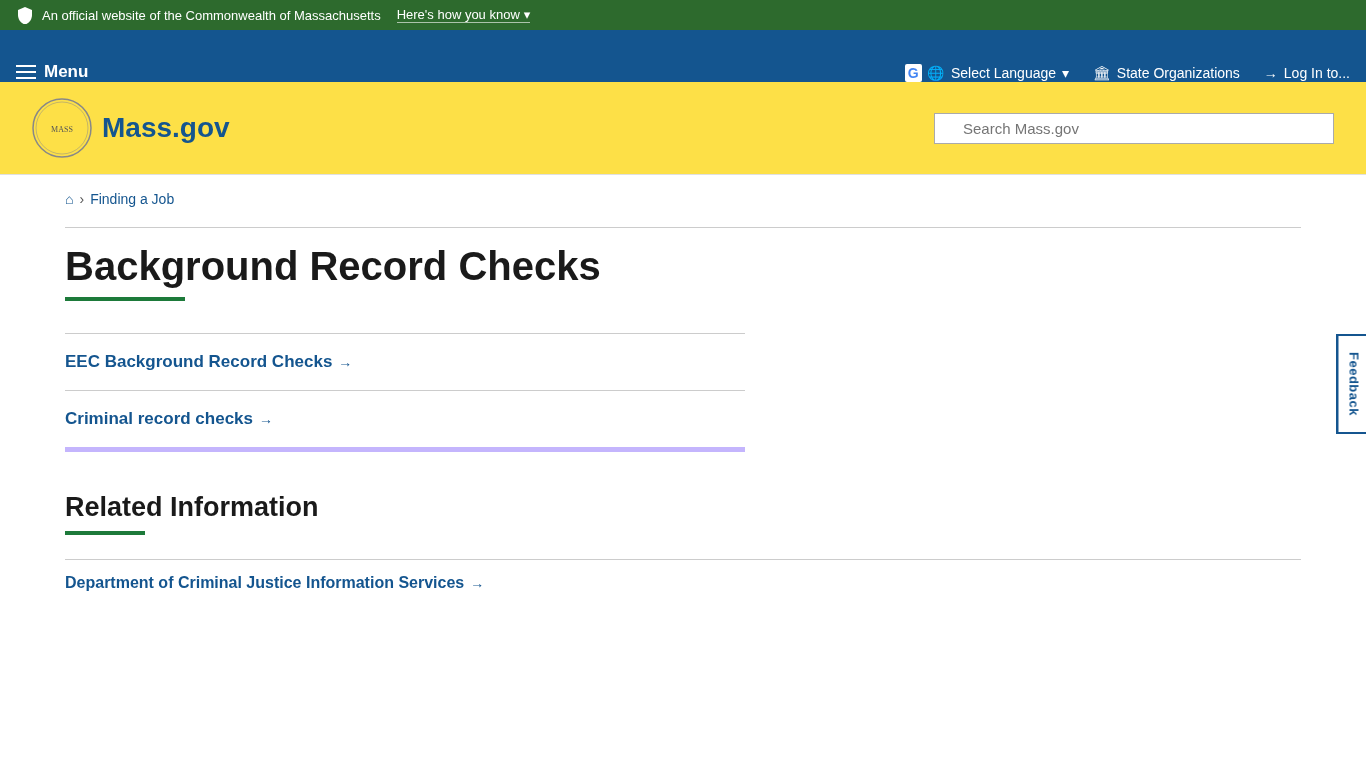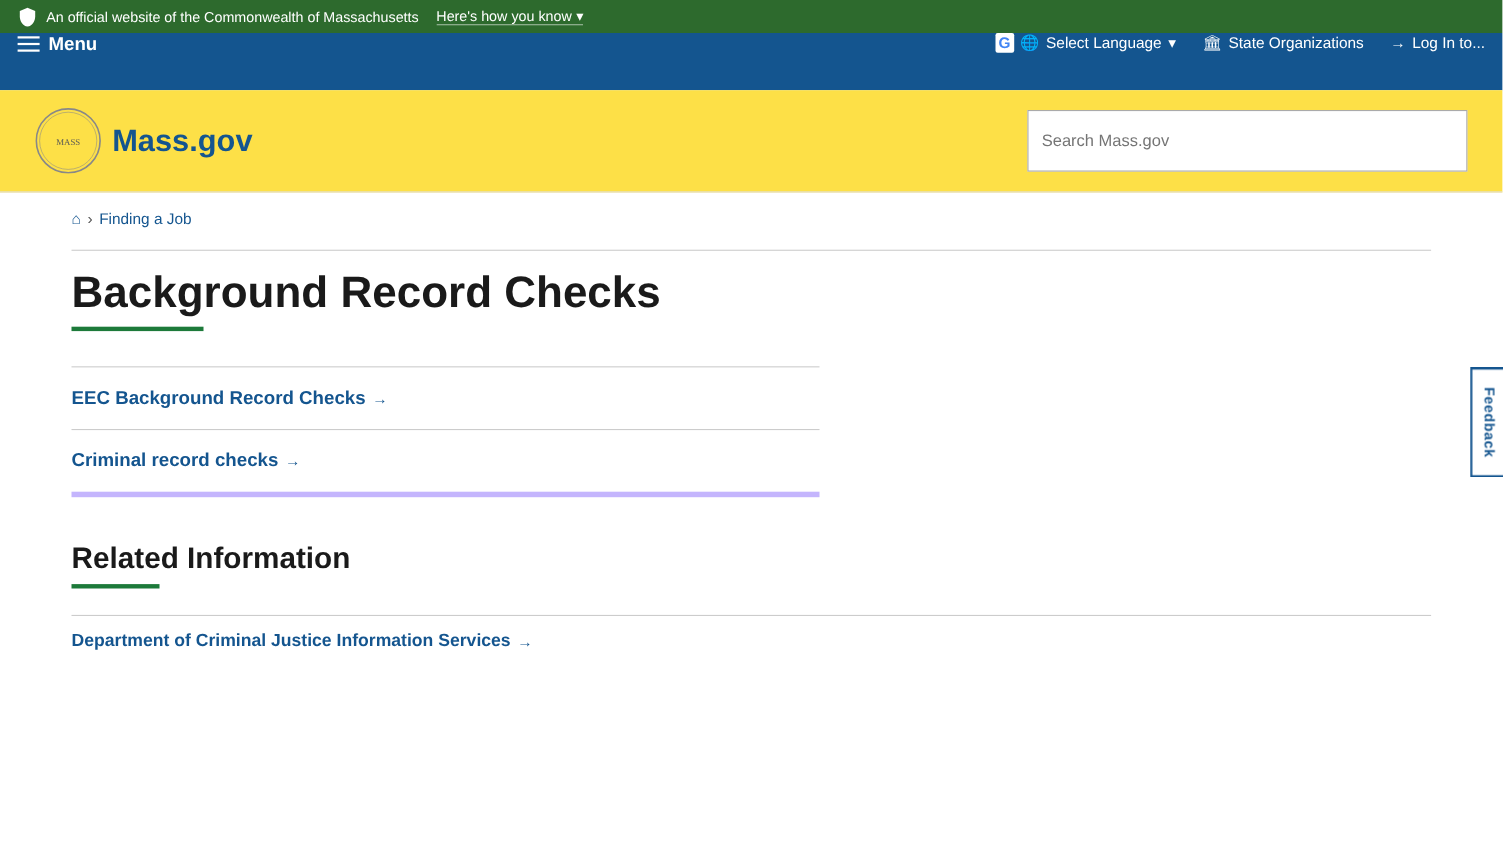--- a/index.html
+++ b/index.html
@@ -28,21 +28,21 @@
       cursor: pointer;
       border-bottom: 1px solid rgba(255,255,255,0.6);
       font-weight: 500;
     }
 
     
     .nav-bar {
       background-color: #14558f;
       color: #fff;
       display: flex;
-      align-items: flex-start;
+      align-items: flex-end;
       padding: 0 16px;
       height: 52px;
     }
     .nav-menu-btn {
       display: flex;
       align-items: center;
       gap: 8px;
       font-weight: 700;
       font-size: 17px;
       cursor: pointer;
@@ -110,23 +110,23 @@
       color: #14558f;
       text-decoration: none;
     }
     .search-area {
       margin-left: auto;
       display: flex;
       align-items: center;
     }
     .search-input {
       width: 400px;
-      height: 56px;
+      height: 31px;
       border: 1px solid #aaa;
-      padding: 0 12px;
+      padding: 0 28px;
       font-size: 15px;
       outline: none;
     }
     .search-btn {
       height: 42px;
       background: #fff;
       border: 1px solid #aaa;
       border-left: none;
       padding: 0 14px;
       cursor: pointer;

